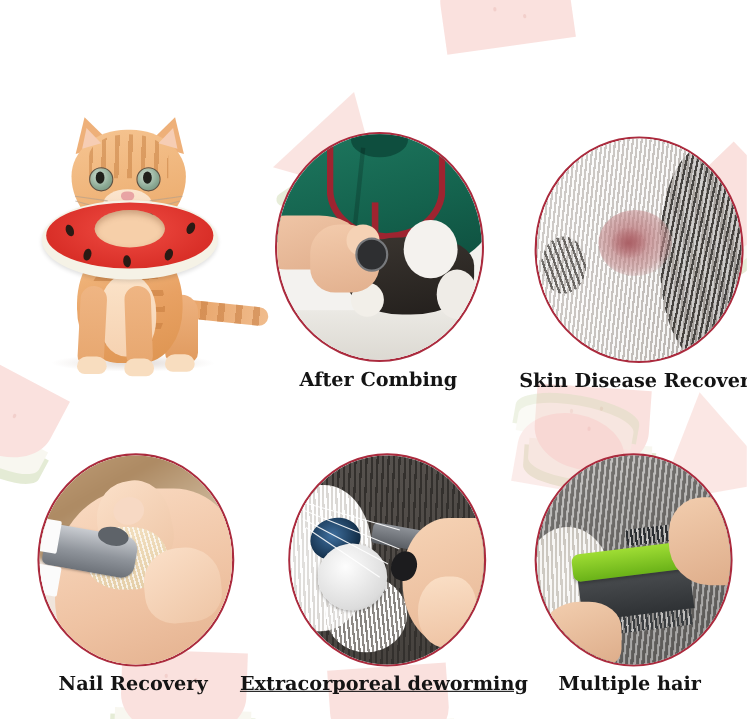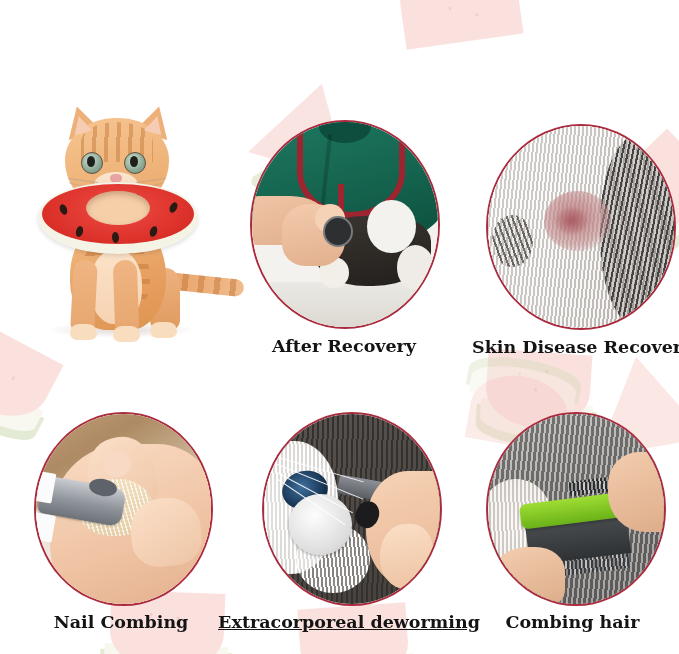--- a/index.html
+++ b/index.html
@@ -338,21 +338,21 @@
         <div class="s2-cat"></div>
         <div class="s2-cat-w1"></div>
         <div class="s2-cat-w2"></div>
         <div class="s2-cat-w3"></div>
         <div class="s2-arm"></div>
         <div class="s2-hand"></div>
         <div class="s2-thumb"></div>
         <div class="s2-tool"></div>
       </div>
     </div>
-    <div class="caption" style="left:0;top:216px;width:200px;">After Recovery</div>
+    <div class="caption" style="left:0;top:216px;width:200px;">After Combing</div>
   </div>
 
   <div class="cell" style="left:472px;top:124px;width:207px;height:236px;">
     <div class="photo-ring" style="left:14px;top:0;width:186px;height:202px;">
       <div class="photo">
         <div class="s3-bg"></div>
         <div class="s3-fur"></div>
         <div class="s3-dark"></div>
         <div class="s3-dark2"></div>
         <div class="s3-patch"></div>
@@ -371,21 +371,21 @@
         <div class="s4-finger f1"></div>
         <div class="s4-paw"></div>
         <div class="s4-finger f2"></div>
         <div class="s4-nail"></div>
         <div class="s4-clip"></div>
         <div class="s4-clip-j"></div>
         <div class="s4-clip-h"></div>
         <div class="s4-clip-h2"></div>
       </div>
     </div>
-    <div class="caption" style="left:0;top:200px;width:226px;">Nail Combing</div>
+    <div class="caption" style="left:0;top:200px;width:226px;">Nail Recovery</div>
   </div>
 
   <div class="cell" style="left:216px;top:412px;width:266px;height:230px;">
     <div class="photo-ring" style="left:46px;top:0;width:176px;height:190px;">
       <div class="photo">
         <div class="s5-bg"></div>
         <div class="s5-dark"></div>
         <div class="s5-white"></div>
         <div class="s5-white2"></div>
         <div class="s5-eye"></div>
@@ -410,16 +410,16 @@
         <div class="s6-fur"></div>
         <div class="s6-light"></div>
         <div class="s6-comb-top"></div>
         <div class="s6-comb-teeth"></div>
         <div class="s6-comb-body"></div>
         <div class="s6-comb-green"></div>
         <div class="s6-hand"></div>
         <div class="s6-thumb"></div>
       </div>
     </div>
-    <div class="caption" style="left:0;top:200px;width:213px;">Combing hair</div>
+    <div class="caption" style="left:0;top:200px;width:213px;">Multiple hair</div>
   </div>
 
 </div>
 
 </body></html>

